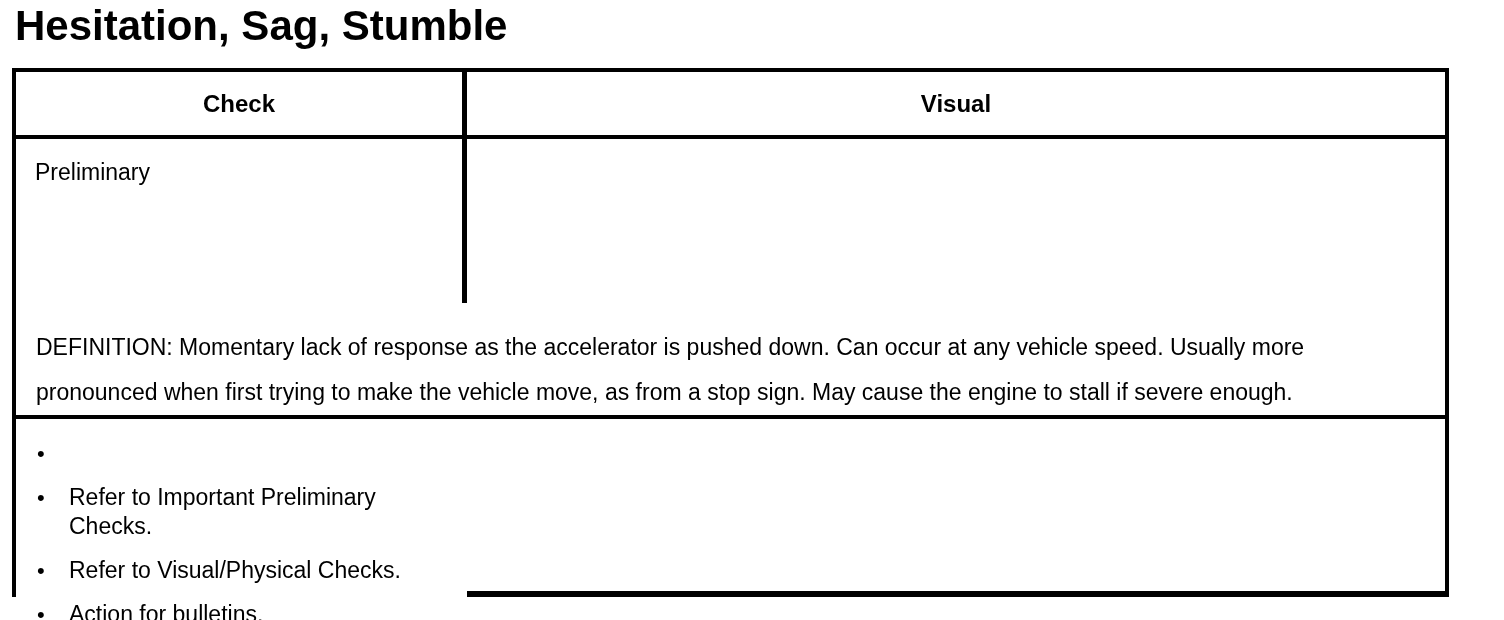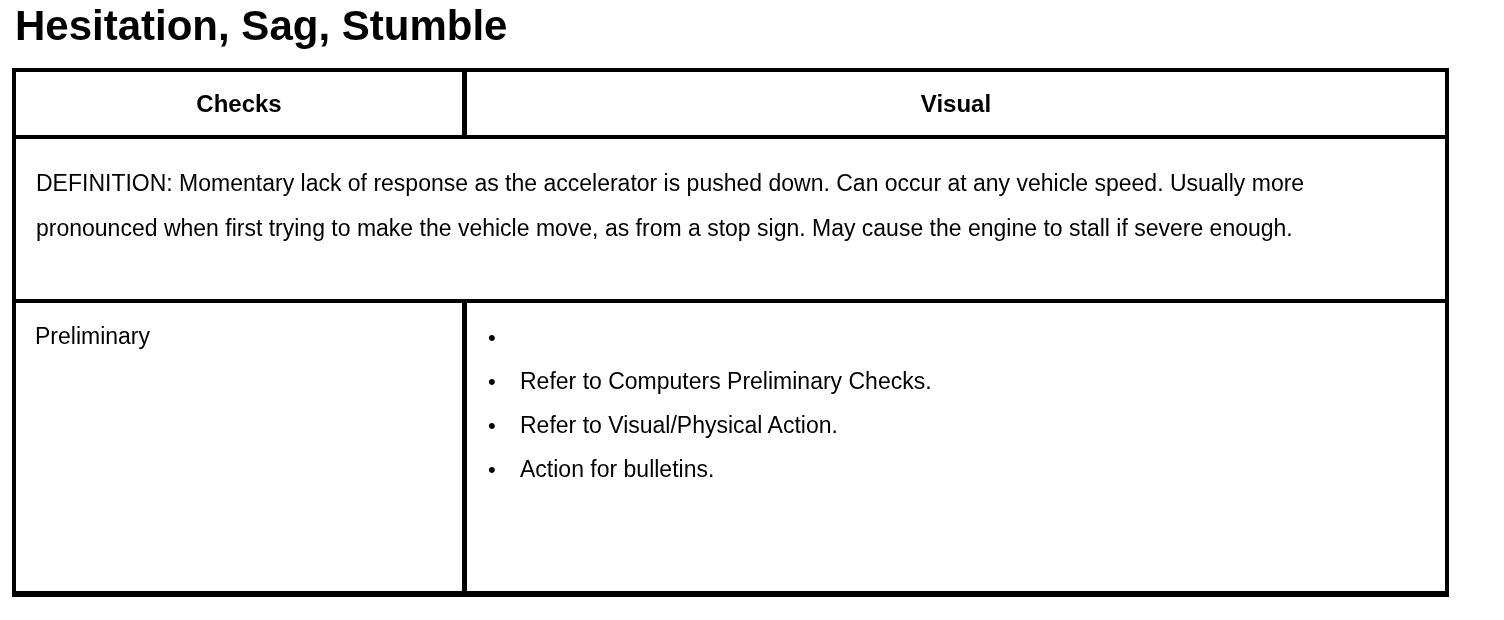--- a/index.html
+++ b/index.html
@@ -73,42 +73,42 @@
     line-height: 29px;
   }
 </style>
 </head>
 <body>
 
 <h1 class="page-title">Hesitation, Sag, Stumble</h1>
 
 <div class="doc-table">
 
-  <div class="cell hdr col-divider">Checks</div>
+  <div class="cell hdr col-divider">Check</div>
 
   <div class="cell hdr">Visual</div>
+
+  <div class="cell check-cell col-divider">Preliminary</div>
 
   <div class="cell definition-cell">
     <p class="definition-text">DEFINITION: Momentary lack of response as the accelerator is pushed down. Can occur at any vehicle speed. Usually more pronounced when first trying to make the vehicle move, as from a stop sign. May cause the engine to stall if severe enough.</p>
   </div>
-
-  <div class="cell check-cell col-divider">Preliminary</div>
 
   <div class="cell action-cell">
     <ul class="action-list">
       <li>
         <span class="bullet">•</span>
       </li>
       <li>
         <span class="bullet">•</span>
-        <span>Refer to Computers Preliminary Checks.</span>
+        <span>Refer to Important Preliminary Checks.</span>
       </li>
       <li>
         <span class="bullet">•</span>
-        <span>Refer to Visual/Physical Action.</span>
+        <span>Refer to Visual/Physical Checks.</span>
       </li>
       <li>
         <span class="bullet">•</span>
         <span>Action for bulletins.</span>
       </li>
     </ul>
   </div>
 
 </div>
 

